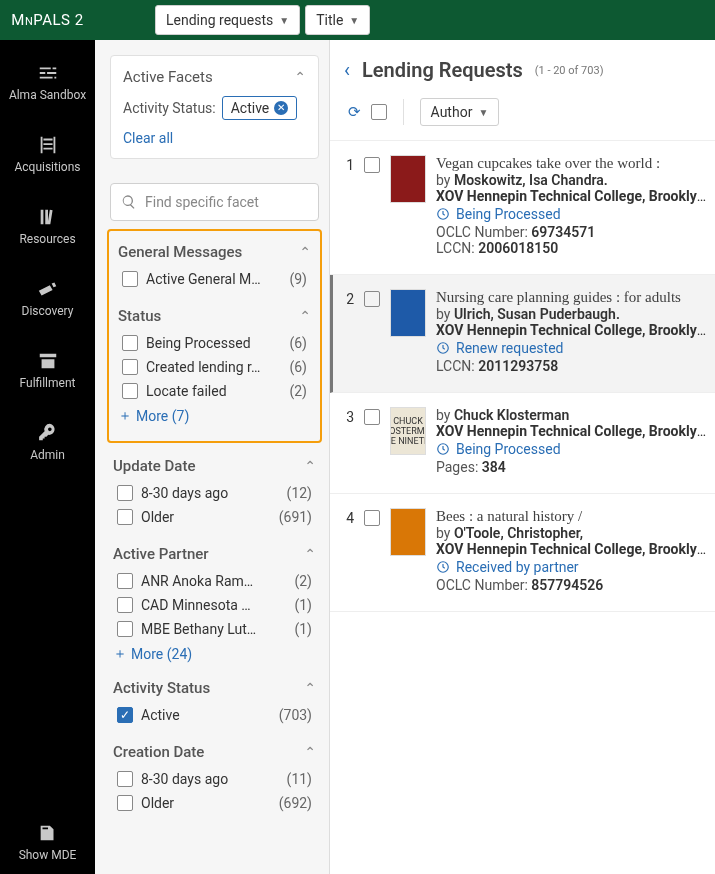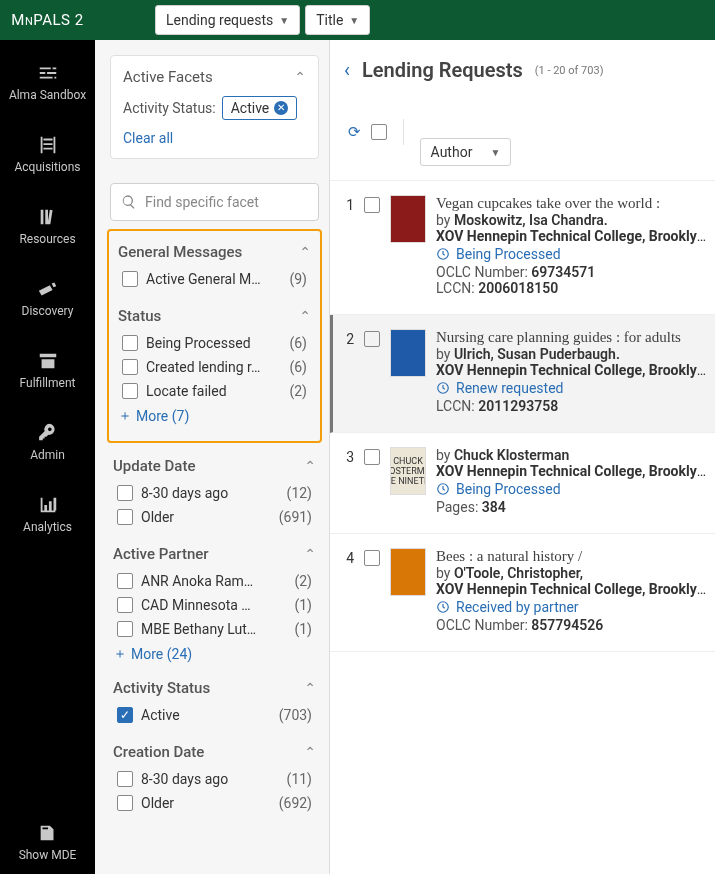--- a/index.html
+++ b/index.html
@@ -39,21 +39,21 @@
 .more { color: #2a6eb5; font-size: 14px; display: flex; align-items: center; gap: 4px; padding: 4px 0 0 0; }
 .main { flex: 1; background: #fff; display: flex; flex-direction: column; overflow: hidden; }
 .main-header { display: flex; align-items: center; gap: 8px; padding: 18px 10px 10px 10px; }
 .back-arrow { color: #2a6eb5; font-size: 20px; padding: 0 4px; }
 .main-title { font-size: 20px; font-weight: 600; color: #444; }
 .main-count { color: #777; font-size: 11px; margin-left: 4px; }
 .toolbar { display: flex; align-items: center; gap: 10px; padding: 6px 10px 14px 18px; border-bottom: 1px solid #eee; }
 .tb-icon { color: #2a6eb5; font-size: 15px; }
 .tb-cb { width: 16px; height: 16px; border: 1.5px solid #888; border-radius: 2px; }
 .tb-div { width: 1px; height: 26px; background: #e0e0e0; margin: 0 6px; }
-.tb-pill { border: 1px solid #d0d0d0; border-radius: 3px; padding: 5px 10px; display: inline-flex; align-items: center; gap: 18px; font-size: 14px; margin-top: 40px; }
+.tb-pill { border: 1px solid #d0d0d0; border-radius: 3px; padding: 5px 10px; display: inline-flex; align-items: center; gap: 6px; font-size: 14px; }
 .list { flex: 1; overflow-y: auto; }
 .row { display: flex; padding: 14px 6px 18px 6px; border-bottom: 1px solid #eee; gap: 10px; }
 .row.sel { background: #f3f3f3; border-left: 3px solid #777; padding-left: 3px; }
 .rownum { width: 18px; text-align: right; color: #333; font-size: 14px; padding-top: 2px; }
 .row-cb { width: 16px; height: 16px; border: 1.5px solid #888; border-radius: 2px; margin-top: 2px; flex-shrink: 0; }
 .thumb { width: 36px; height: 48px; border: 1px solid #ddd; flex-shrink: 0; display: flex; align-items: center; justify-content: center; font-size: 9px; text-align: center; overflow: hidden; }
 .meta { flex: 1; overflow: hidden; }
 .title { color: #404040; font-size: 15px; white-space: nowrap; overflow: hidden; text-overflow: ellipsis; font-family: Liberation Serif, serif; }
 .author { color: #555; font-size: 14px; }
 .author b { font-weight: 600; color: #333; }
@@ -113,26 +113,20 @@
       <svg viewBox="0 0 24 24">
           <path d="M3 4h18v4H3zm2 6h14v10H5zm4 3h6v2H9z"></path>
         </svg>
       <span>Fulfillment</span>
     </div>
     <div class="sidenav-item">
       <svg viewBox="0 0 24 24">
           <path d="M14 2a6 6 0 00-5.7 8l-6 6v4h4v-2h2v-2h2l2-2A6 6 0 1014 2zm2 6a2 2 0 11-2-2 2 2 0 012 2z"></path>
         </svg>
       <span>Admin</span>
-    </div>
-    <div class="sidenav-item">
-      <svg viewBox="0 0 24 24">
-          <path d="M4 4h2v16H4zm0 14h16v2H4zm4-6h3v6H8zm5-4h3v10h-3zm5-4h3v14h-3z"></path>
-        </svg>
-      <span>Analytics</span>
     </div>
     <div class="sidenav-spacer"></div>
     <div class="sidenav-item">
       <svg viewBox="0 0 24 24">
           <path d="M4 4h10l4 4v12H4zm2 4h6V6H6zm0 4h10v2H6zm0 4h10v2H6z"></path>
         </svg>
       <span>Show MDE</span>
     </div>
   </div>
 

